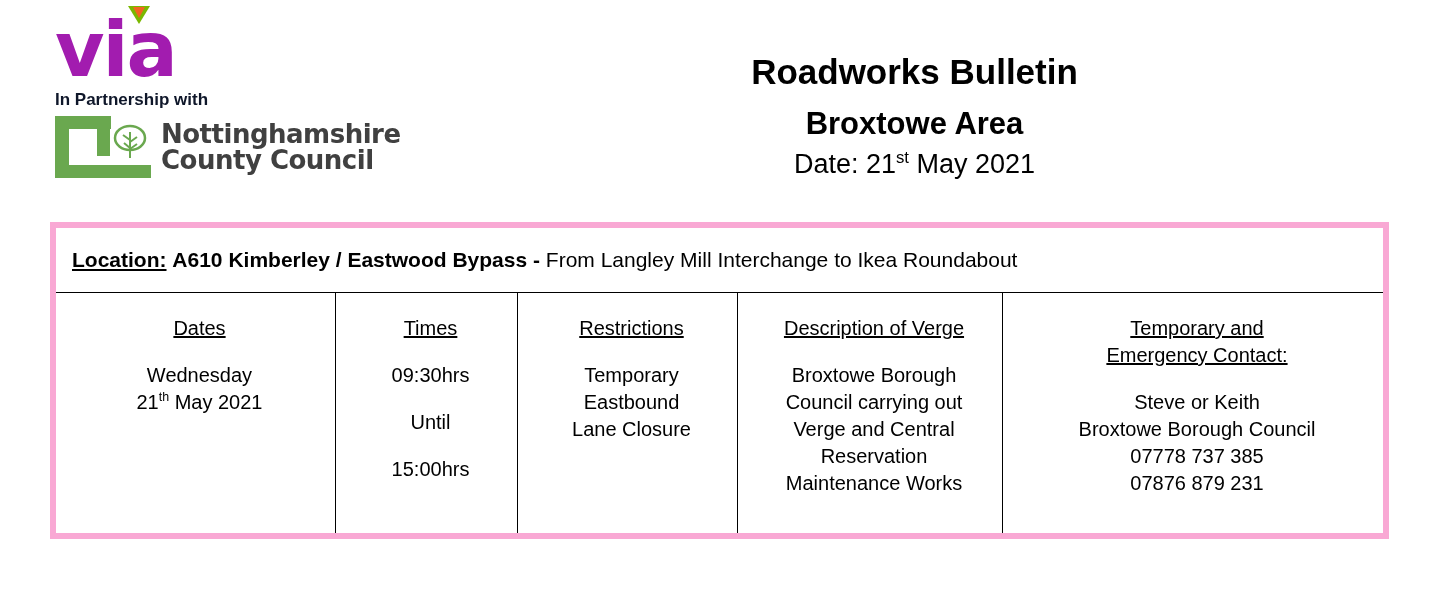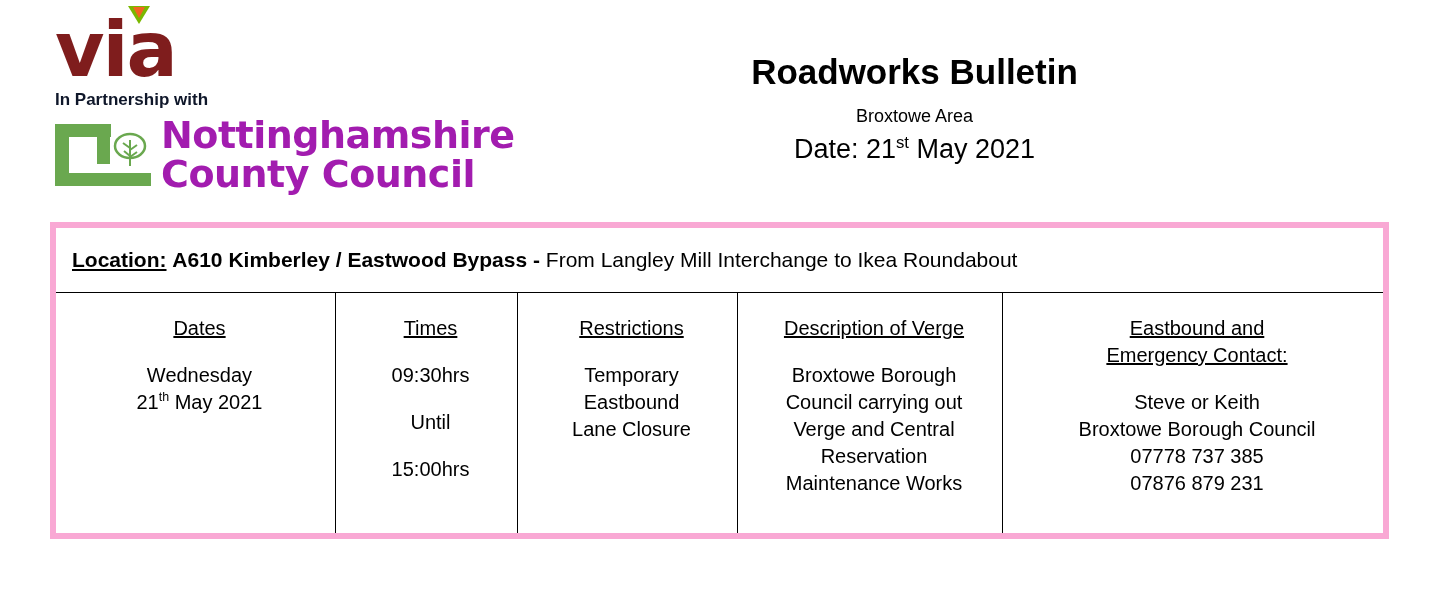--- a/index.html
+++ b/index.html
@@ -25,21 +25,21 @@
     box-sizing: border-box;
   }
   .brand {
     width: 470px;
     padding-left: 55px;
     box-sizing: border-box;
   }
   .via-logo {
     font-size: 76px;
     font-weight: bold;
-    color: #7f1d1d;
+    color: #a21caf;
     line-height: 0.95;
     letter-spacing: -2px;
     position: relative;
     display: inline-block;
     font-family: "DejaVu Sans", sans-serif;
   }
   .via-dot {
     position: absolute;
     top: -8px;
     left: 73px;
@@ -101,41 +101,42 @@
     width: 13px; height: 40px;
     background: #6aa84f;
   }
   .ncc-mark .tree {
     position: absolute;
     left: 58px; top: 8px;
     width: 34px; height: 38px;
     color: #6aa84f;
   }
   .ncc-text {
-    color: #a21caf;
-    font-weight: bold;
-    font-size: 38px;
+    color: #404040;
+    font-weight: bold;
+    font-size: 26px;
     line-height: 1.02;
     letter-spacing: -0.5px;
     font-family: "DejaVu Sans", sans-serif;
   }
   .title-block {
     flex: 1;
     text-align: center;
     padding-top: 38px;
     padding-right: 80px;
   }
   .doc-title {
     font-size: 35px;
     font-weight: bold;
     margin: 0 0 14px 0;
   }
   .doc-sub {
-    font-size: 18px;
+    font-size: 31px;
     margin: 0 0 6px 0;
+    font-weight: bold;
   }
   .doc-date {
     font-size: 27px;
     margin: 0;
   }
   .doc-date sup, .sup {
     font-size: 0.62em;
     vertical-align: super;
   }
 
@@ -271,21 +272,21 @@
         <div>Broxtowe Borough
 Council carrying out
 Verge and Central
 Reservation
 Maintenance Works</div>
       </div>
     </div>
 
     <div class="col col-enquiries">
       <div class="col-head">
-        <span>Eastbound and</span>
+        <span>Temporary and</span>
         <span class="line2">Emergency Contact:</span>
       </div>
       <div class="col-body">
         <div>Steve or Keith
 Broxtowe Borough Council
 07778 737 385
 07876 879 231</div>
       </div>
     </div>
 

